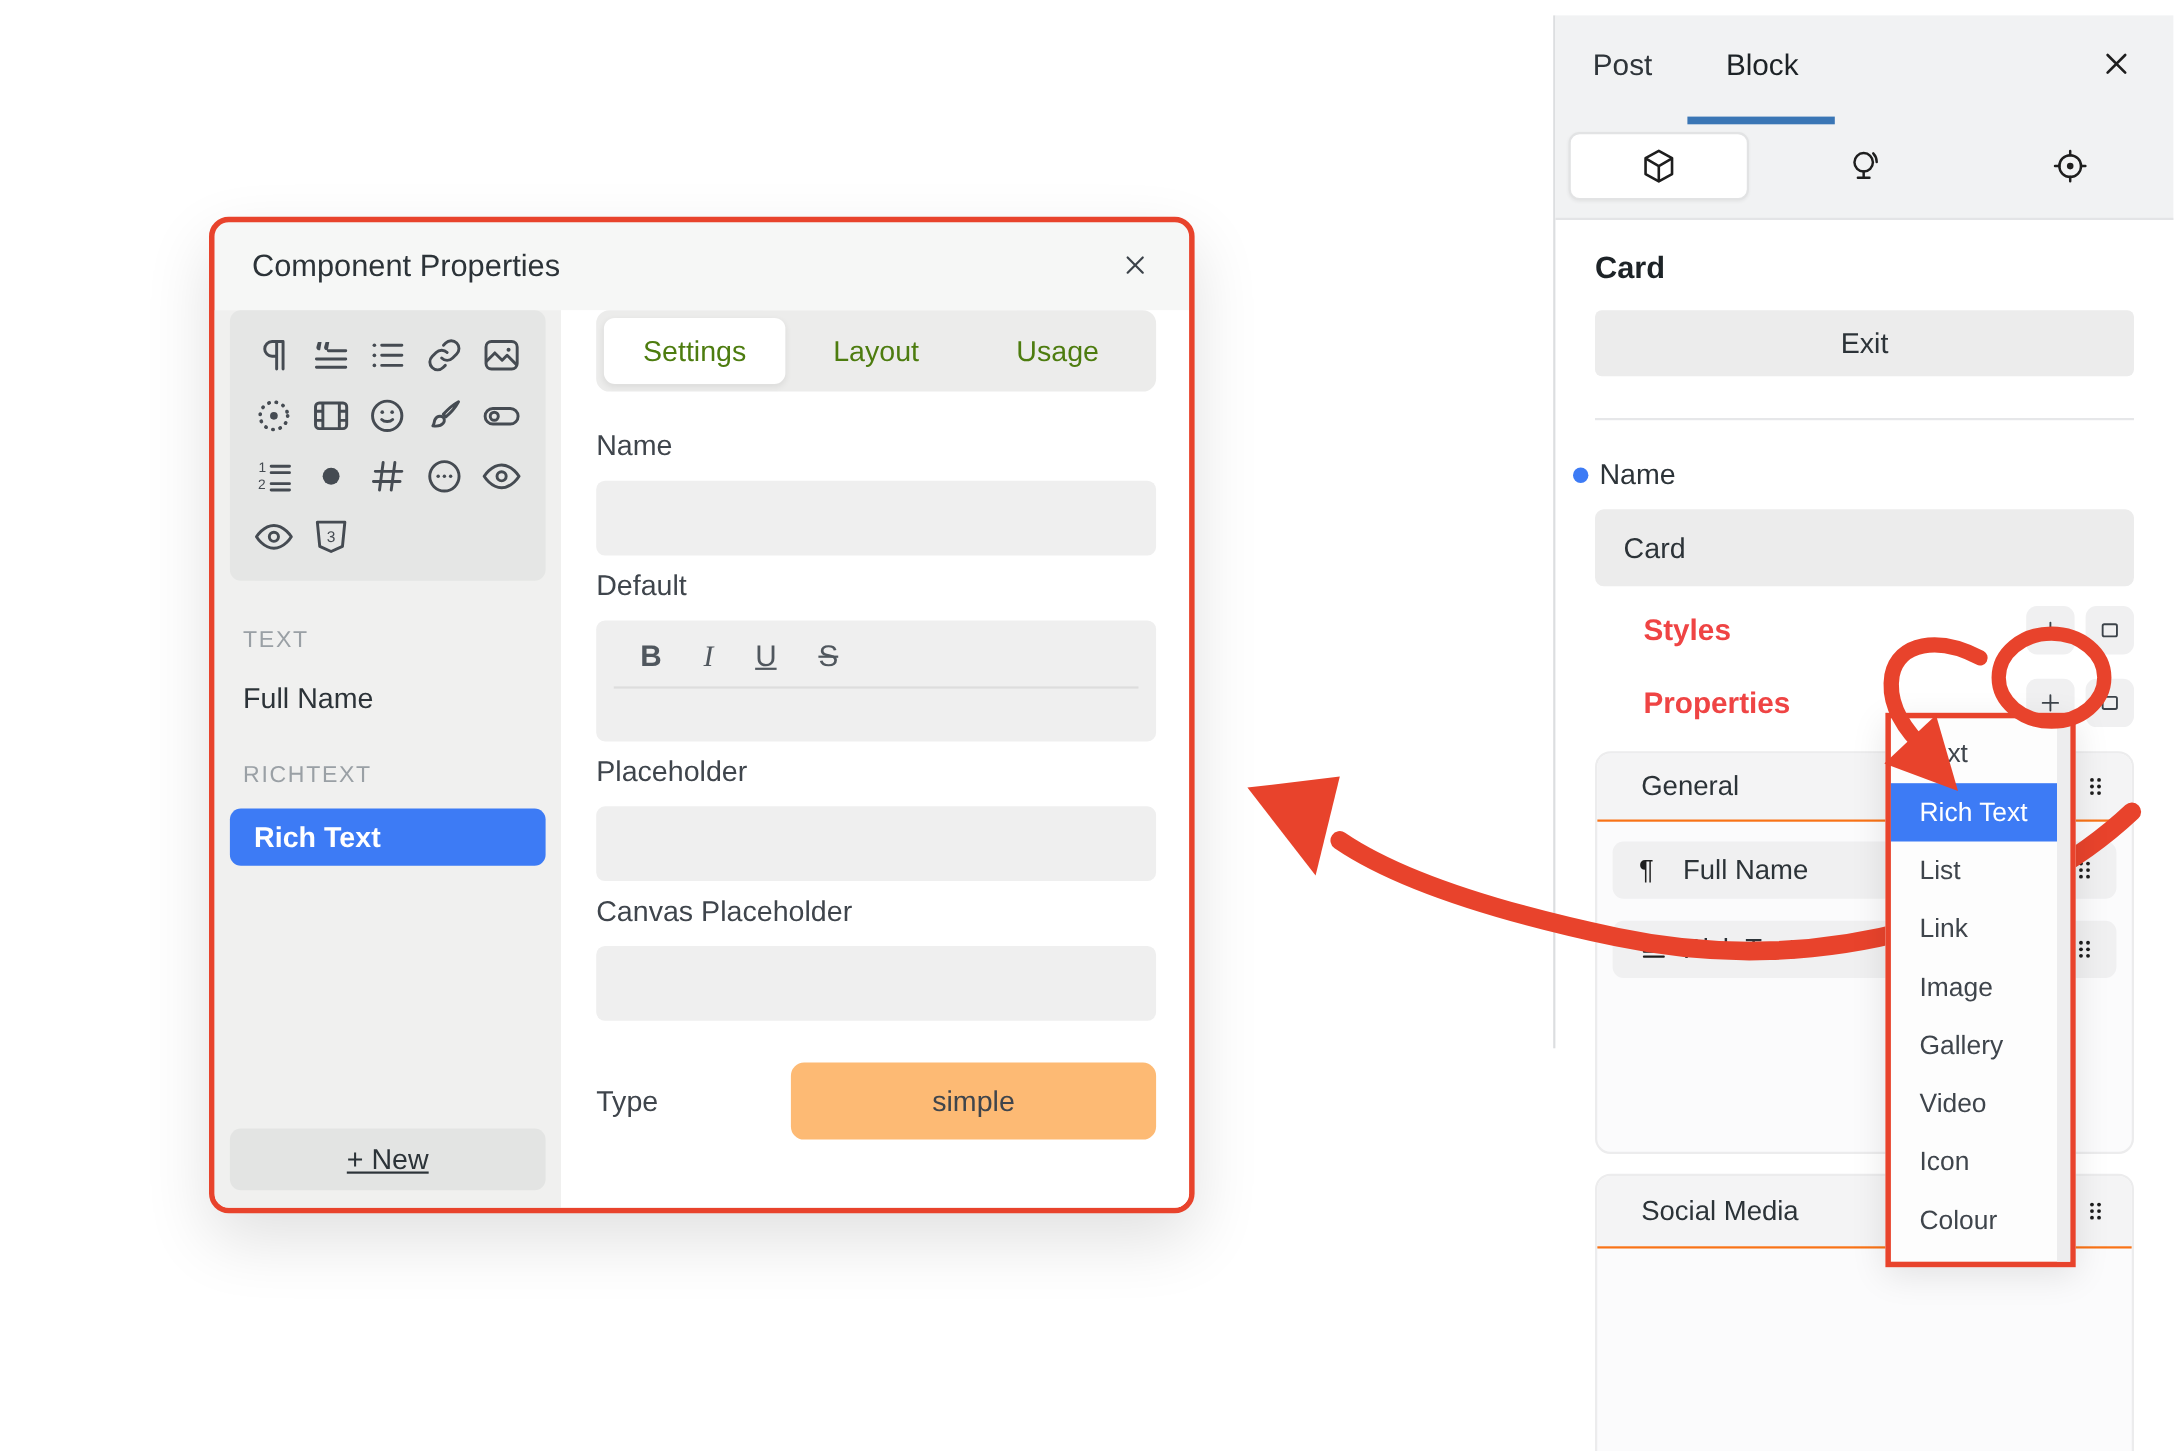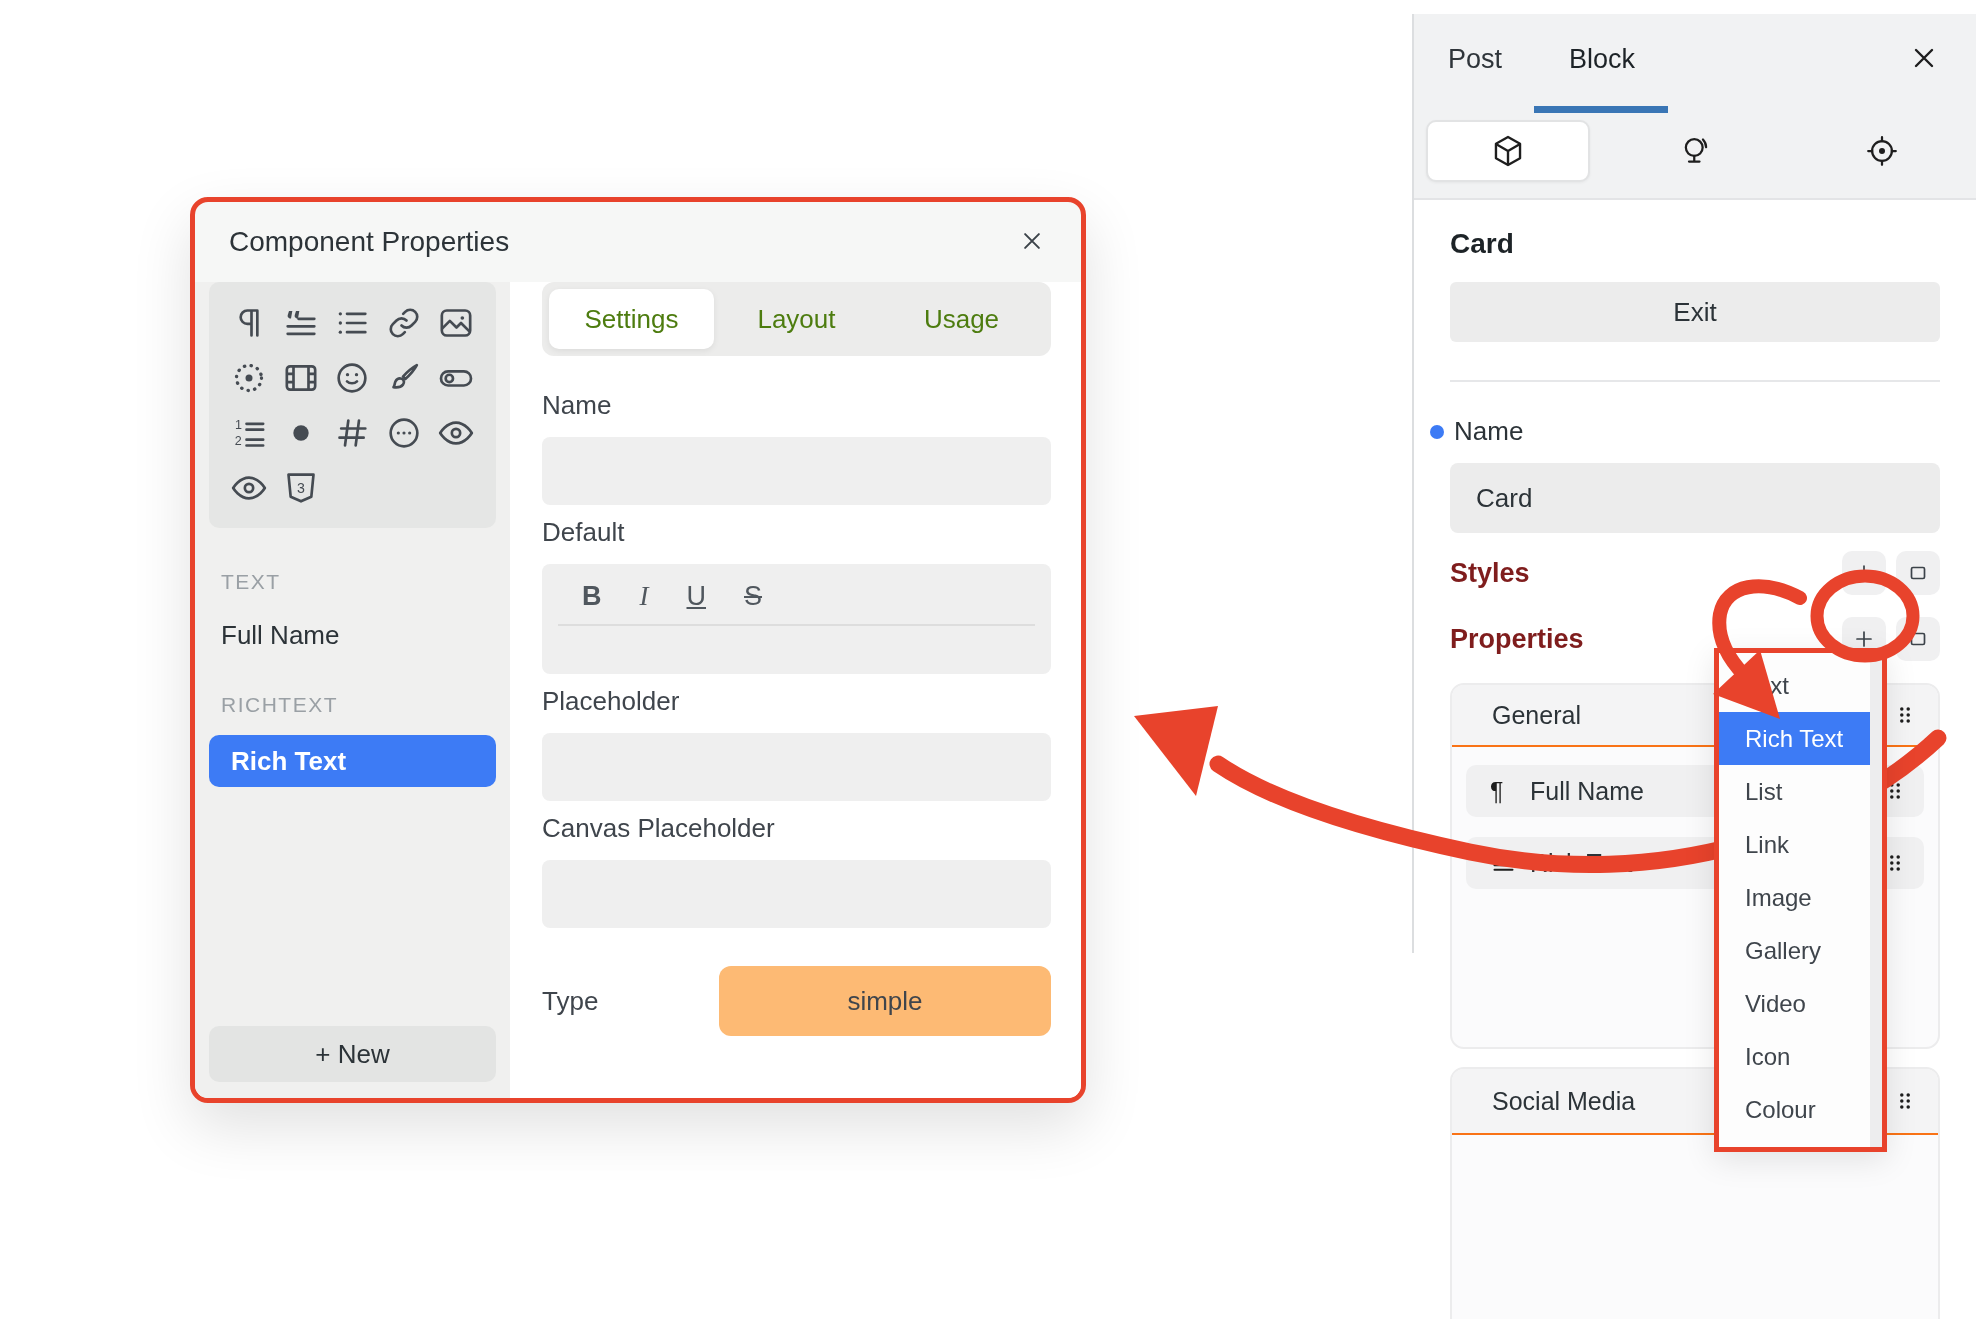--- a/index.html
+++ b/index.html
@@ -32,21 +32,21 @@
               font-size:26px; color:#2c3338; font-family:inherit; cursor:pointer; }
   .sb-divider { margin-top:38px; border-top:2px solid #e6e7e9; }
   .name-row { margin-top:34px; display:flex; align-items:center; margin-left:-20px; }
   .mod-dot { width:14px; height:14px; border-radius:50%; background:#3d7bf5; margin-right:10px; flex:none; }
   .sb-label { font-size:26px; color:#2c3338; }
   .sb-input { margin-top:16px; width:100%; height:70px; background:#ececec; border:none; border-radius:8px;
               font-size:26px; color:#2c3338; padding:0 26px; font-family:inherit; }
   .section-row { display:flex; align-items:center; height:44px; }
   .section-row.styles { margin-top:18px; }
   .section-row.props { margin-top:22px; }
-  .section-title { font-size:27px; font-weight:600; color:#7f1d1d; }
+  .section-title { font-size:27px; font-weight:600; color:#ef4444;margin-left:44px; }
   .sq-btn { width:44px; height:44px; border-radius:10px; background:#f0f0f1; border:none; cursor:pointer;
             display:flex; align-items:center; justify-content:center; margin-left:10px; }
   .sq-btn:first-of-type { margin-left:auto; }
 
   .panel-card { border:2px solid #ececed; border-radius:14px; background:#fbfbfc; overflow:hidden; }
   .panel-card.general { margin-top:22px; height:366px; }
   .panel-card.social { margin-top:18px; height:400px; }
   .panel-head { height:62px; background:#f4f4f5; border-bottom:2px solid #f97316;
                 display:flex; align-items:center; padding:0 22px 0 40px; }
   .panel-head.tall { height:66px; }
@@ -81,21 +81,21 @@
   .palette { background:#e5e6e5; border-radius:10px; height:246px; margin-top:0;
              display:grid; grid-template-columns:repeat(5,1fr); row-gap:14px;
              padding:20px 14px; justify-items:center; align-items:center; }
   .p-icon { width:40px; height:40px; cursor:pointer; }
   .nav-heading { margin:42px 0 0 12px; font-size:21px; letter-spacing:1.5px; color:#9aa0a5; }
   .nav-heading.second { }
   .nav-item { margin:26px 0 0 12px; font-size:26px; color:#2c3338; cursor:pointer; }
   .nav-pill { margin-top:18px; height:52px; border-radius:10px; background:#3d7bf5; color:#fff;
               font-size:26px; font-weight:600; display:flex; align-items:center; padding-left:22px; cursor:pointer; }
   .new-btn { margin-top:auto; height:56px; border:none; border-radius:10px; background:#e3e4e3;
-             font-size:26px; color:#2c3338; font-family:inherit; cursor:pointer; }
+             font-size:26px; color:#2c3338; font-family:inherit; cursor:pointer;text-decoration:underline; }
   .m-right { flex:1; background:#fff; padding:0 30px 0 32px; }
   .m-tabs { height:74px; background:#ececeb; border-radius:12px; display:flex; padding:7px; }
   .m-tab { flex:1; display:flex; align-items:center; justify-content:center; font-size:26px;
            color:#4d7c0f; cursor:pointer; border-radius:10px; }
   .m-tab.active { background:#fff; box-shadow:0 2px 6px rgba(0,0,0,.07); }
   .f-label { margin-top:12px; font-size:26px; color:#3f454c; }
   .f-label.first { margin-top:34px; }
   .f-input { margin-top:16px; width:100%; height:68px; background:#efefef; border:none; border-radius:8px;
              font-size:26px; color:#2c3338; padding:0 24px; font-family:inherit; }
   .editor { margin-top:16px; height:110px; background:#efefef; border-radius:8px; }

